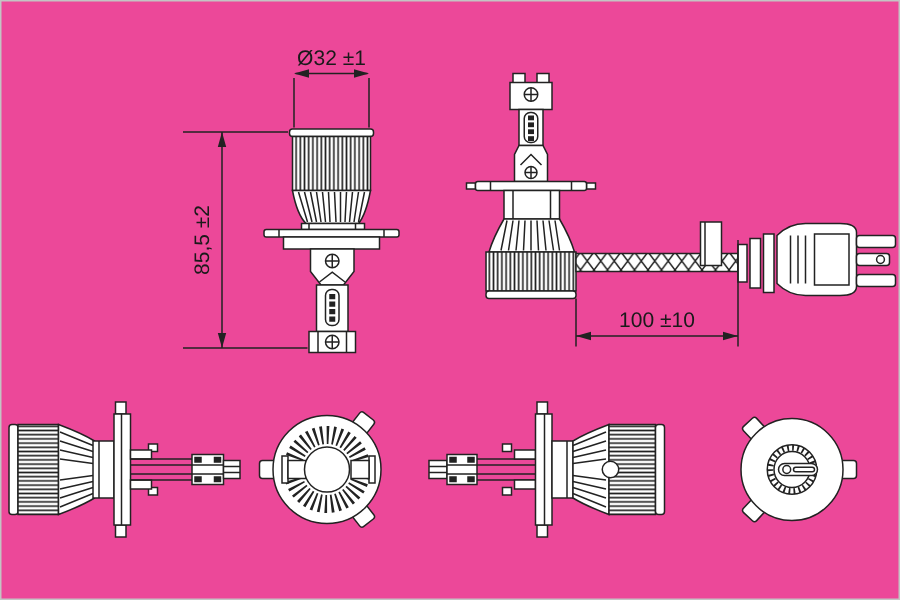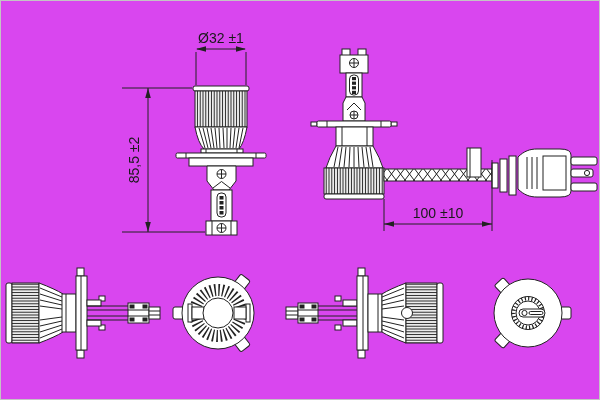--- a/index.html
+++ b/index.html
@@ -1,16 +1,16 @@
 <!DOCTYPE html>
 <html><head>
 <meta charset="utf-8">
 <style>
   html,body { margin:0; padding:0; background:#ffffff; }
-  .canvas { position:relative; width:600px; height:400px; background:#d946ef; overflow:hidden; }
+  .canvas { position:relative; width:600px; height:400px; background:#ec4899; overflow:hidden; }
   svg { display:block; }
   .ln  { stroke:#222; fill:none; stroke-width:1; }
   .wh  { stroke:#222; fill:#ffffff; stroke-width:1; }
   .fill{ fill:#222; stroke:none; }
   .dim { font:14px "Liberation Sans", sans-serif; fill:#1a1a1a; }
 </style>
 </head>
 <body>
 
 <div class="canvas">

